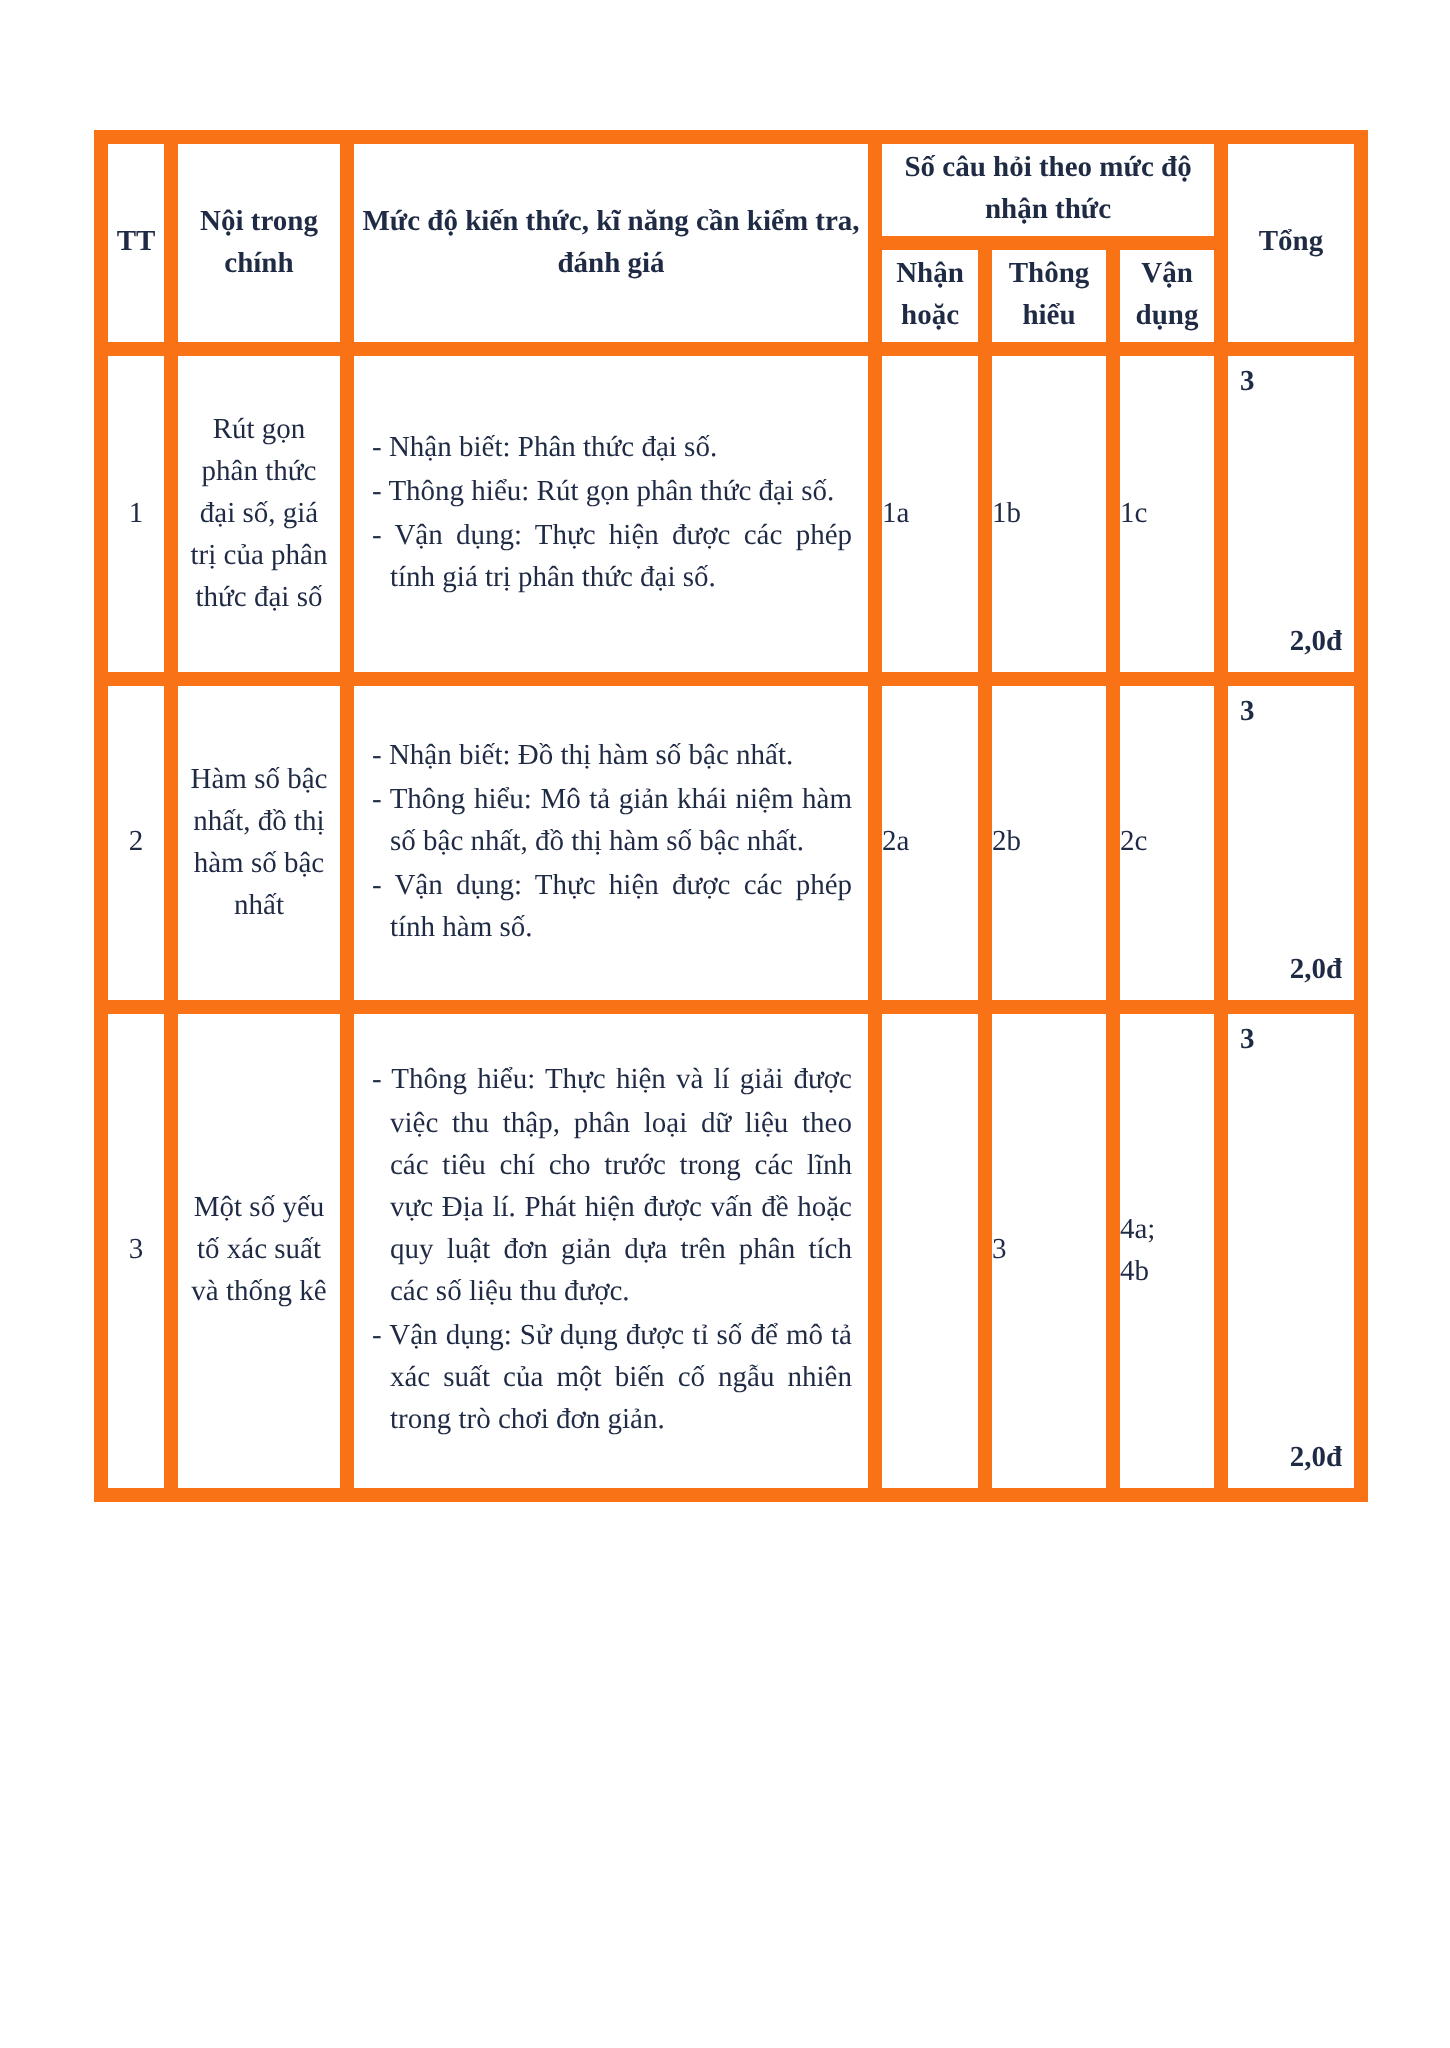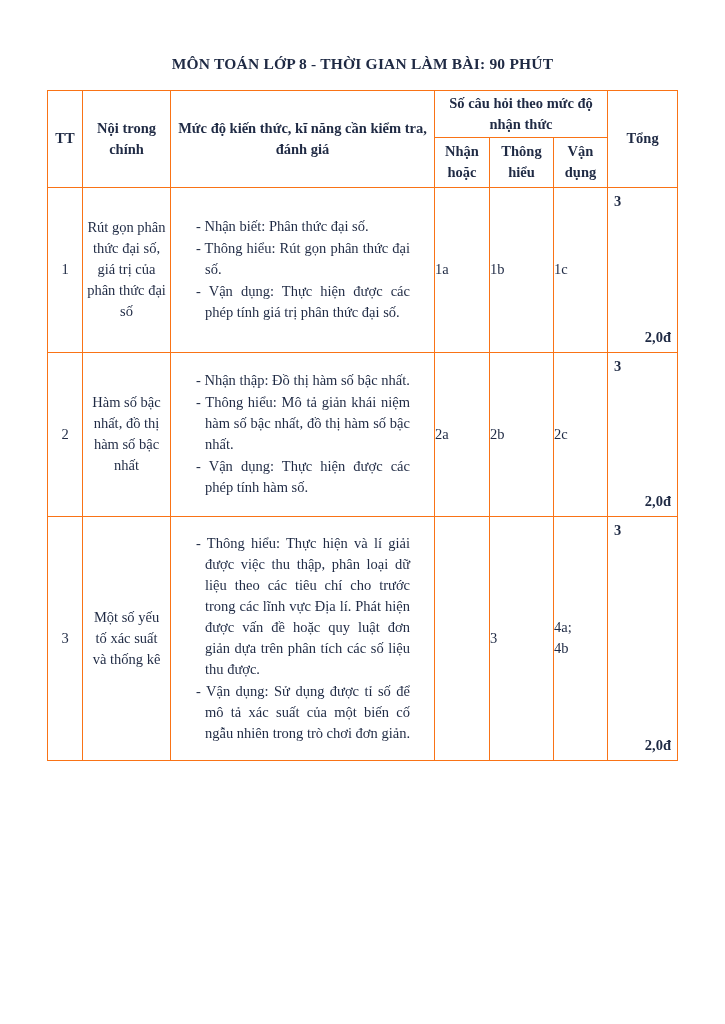--- a/index.html
+++ b/index.html
@@ -19,21 +19,21 @@
     line-height: 1.6;
     letter-spacing: 0.2px;
   }
   table.spec {
     border-collapse: collapse;
     margin-top: 13px;
     width: 630px;
     table-layout: fixed;
   }
   .spec th, .spec td {
-    border: 1px solid #f97316;
+    border: 7px solid #f97316;
   }
   .spec th {
     font-weight: bold;
     font-size: 14.5px;
     text-align: center;
     vertical-align: middle;
     padding: 2px 3px;
     line-height: 1.45;
   }
   .spec td { font-size: 14.5px; line-height: 1.45; }
@@ -48,21 +48,21 @@
   thead tr.h2 { height: 50px; }
   tr.row-1 { height: 165px; }
   tr.row-2 { height: 164px; }
   tr.row-3 { height: 244px; }
   .cell-tt { text-align: center; vertical-align: middle; }
   .cell-nd { text-align: center; vertical-align: middle; padding: 0 4px; }
   .cell-md { vertical-align: middle; padding: 5px 8px 5px 9px; text-align: justify; }
   .cell-md p {
     padding-left: 9px;
     text-indent: -9px;
-    margin: 1px 16px;
+    margin: 1px 0;
   }
   .cell-num { vertical-align: middle; white-space: pre-line; }
   .cell-tong {
     position: relative;
     vertical-align: top;
     font-weight: bold;
     padding: 3px 6px;
   }
   .tong-top { text-align: left; }
   .tong-bottom {
@@ -71,21 +71,20 @@
     right: 6px;
     font-weight: bold;
   }
 </style>
 </head>
 <body>
 
 <div class="page">
 
   <div class="title-block">
-    <div class="title-line">MÔN TOÁN LỚP 8 - THỜI GIAN LÀM BÀI: 90 PHÚT</div>
   </div>
 
   <table class="spec">
     <colgroup>
       <col class="c-tt">
         <col class="c-nd">
         <col class="c-md">
       <col class="c-nb">
         <col class="c-th">
         <col class="c-vd">
@@ -121,21 +120,21 @@
         <td class="cell-tong">
           <div class="tong-top">3</div>
           <div class="tong-bottom">2,0đ</div>
         </td>
       </tr>
 
       <tr class="row-2">
         <td class="cell-tt">2</td>
         <td class="cell-nd">Hàm số bậc nhất, đồ thị hàm số bậc nhất</td>
         <td class="cell-md">
-          <p>- Nhận thập: Đồ thị hàm số bậc nhất.</p>
+          <p>- Nhận biết: Đồ thị hàm số bậc nhất.</p>
           <p>- Thông hiểu: Mô tả giản khái niệm hàm số bậc nhất, đồ thị hàm số bậc nhất.</p>
           <p>- Vận dụng: Thực hiện được các phép tính hàm số.</p>
         </td>
         <td class="cell-num">2a</td>
         <td class="cell-num">2b</td>
         <td class="cell-num">2c</td>
         <td class="cell-tong">
           <div class="tong-top">3</div>
           <div class="tong-bottom">2,0đ</div>
         </td>

